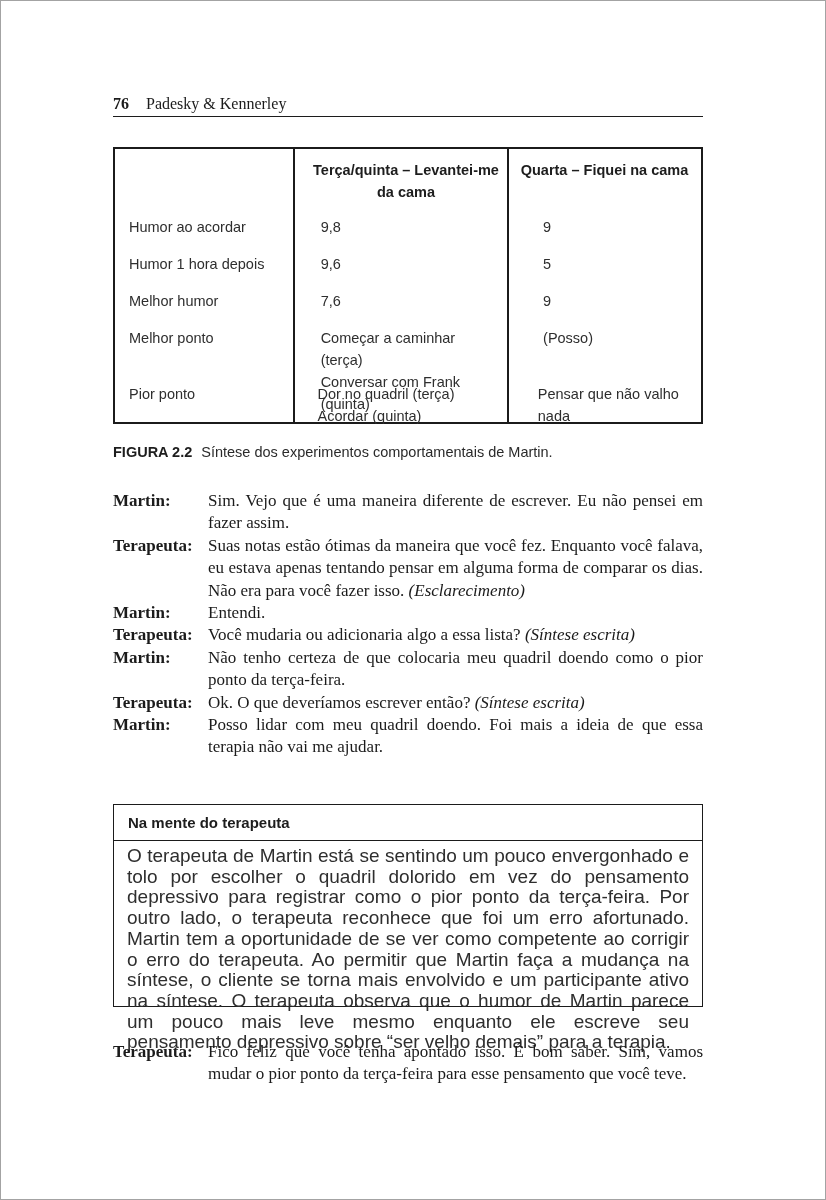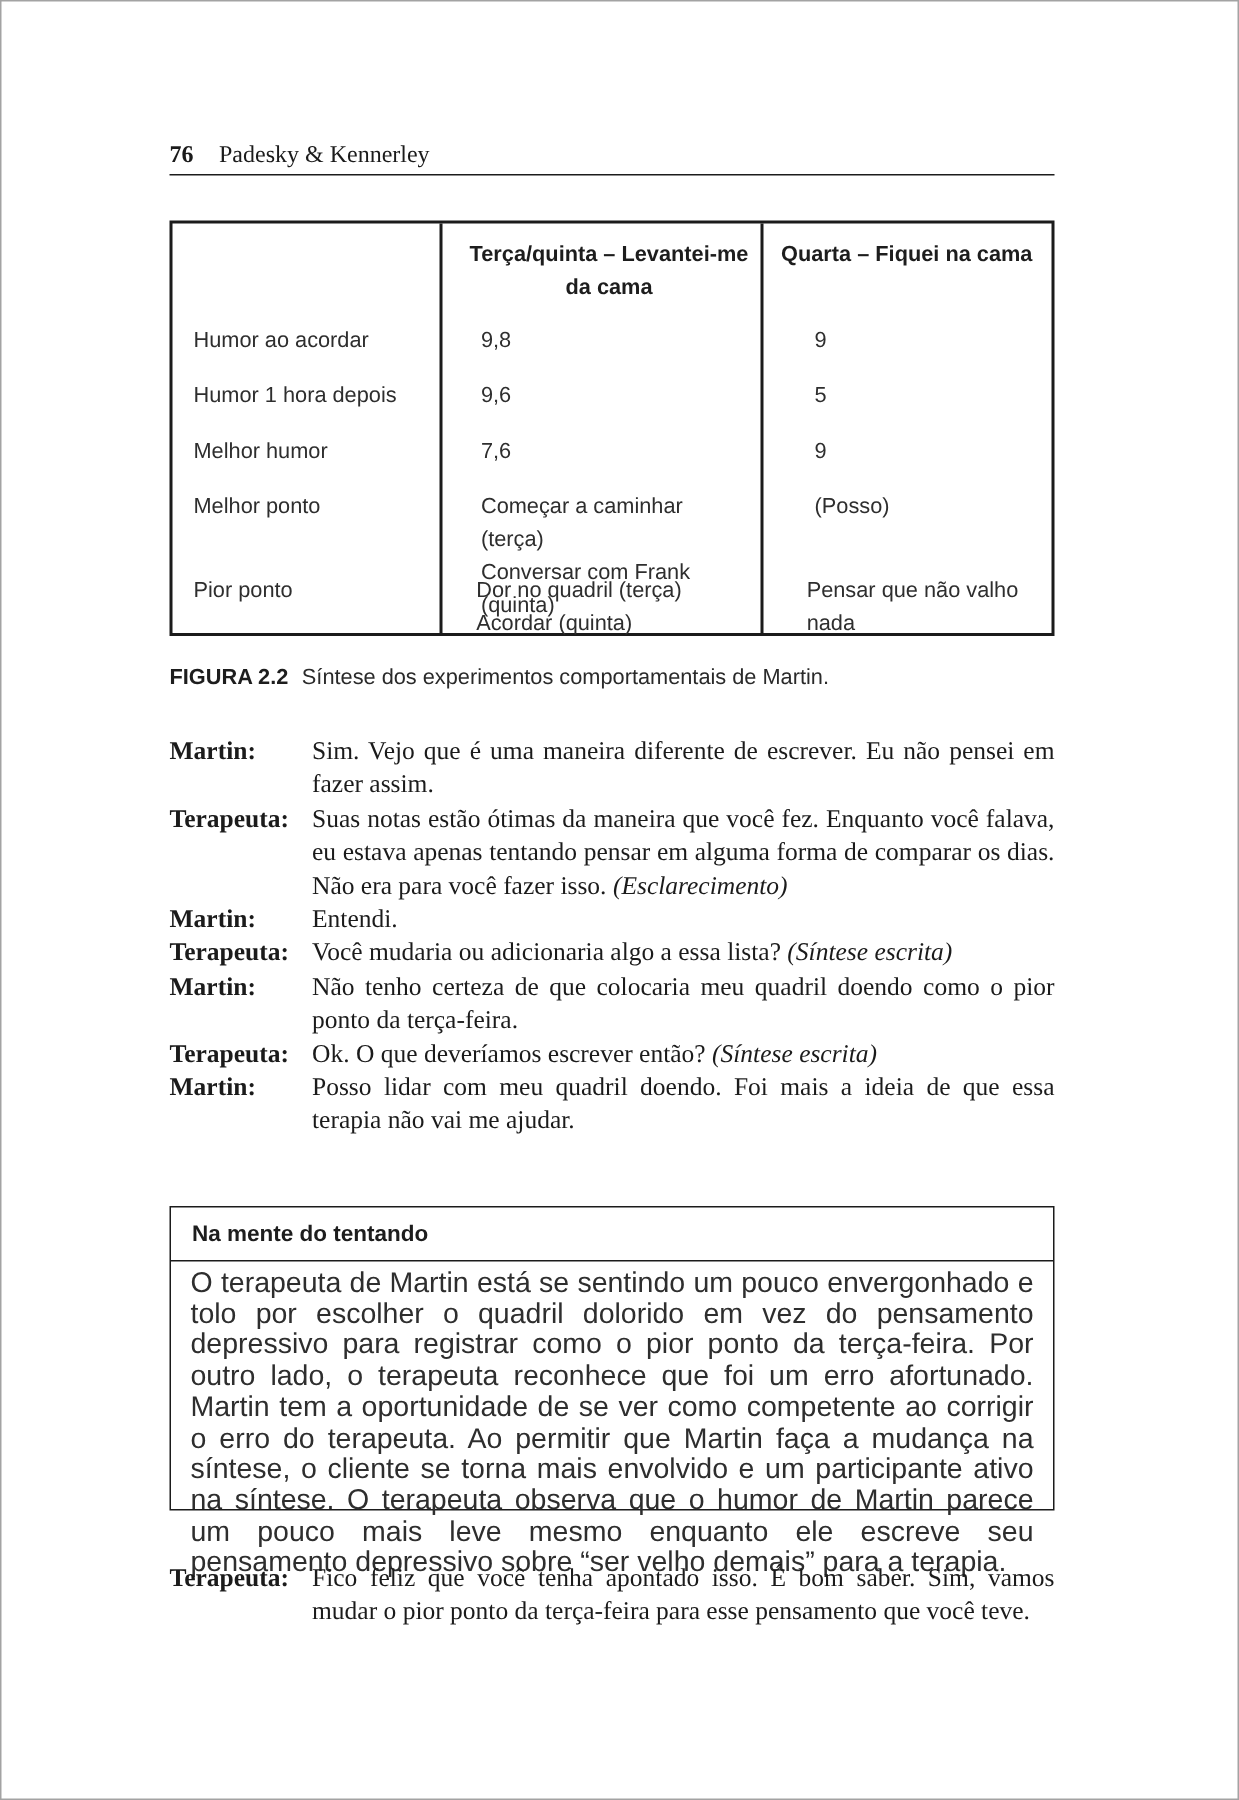--- a/index.html
+++ b/index.html
@@ -162,21 +162,21 @@
       <div class="d-speaker">Terapeuta:</div>
       <div class="d-text"><span>Ok. O que deveríamos escrever então? </span><span class="aside">(Síntese escrita)</span></div>
     </div>
     <div class="d-entry">
       <div class="d-speaker">Martin:</div>
       <div class="d-text"><span>Posso lidar com meu quadril doendo. Foi mais a ideia de que essa terapia não vai me ajudar.</span><span class="aside"></span></div>
     </div>
   </div>
 
   <div class="mind-box">
-    <div class="mb-title">Na mente do tentando</div>
+    <div class="mb-title">Na mente do terapeuta</div>
     <div class="mb-body">O terapeuta de Martin está se sentindo um pouco envergonhado e tolo por escolher o quadril dolorido em vez do pensamento depressivo para registrar como o pior ponto da terça-feira. Por outro lado, o terapeuta reconhece que foi um erro afortunado. Martin tem a oportunidade de se ver como competente ao corrigir o erro do terapeuta. Ao permitir que Martin faça a mudança na síntese, o cliente se torna mais envolvido e um participante ativo na síntese. O terapeuta observa que o humor de Martin parece um pouco mais leve mesmo enquanto ele escreve seu pensamento depressivo sobre “ser velho demais” para a terapia.</div>
   </div>
 
   <div class="dialogue dlg-2">
     <div class="d-entry">
       <div class="d-speaker">Terapeuta:</div>
       <div class="d-text"><span>Fico feliz que você tenha apontado isso. É bom saber. Sim, vamos mudar o pior ponto da terça-feira para esse pensamento que você teve.</span><span class="aside"></span></div>
     </div>
   </div>
 

